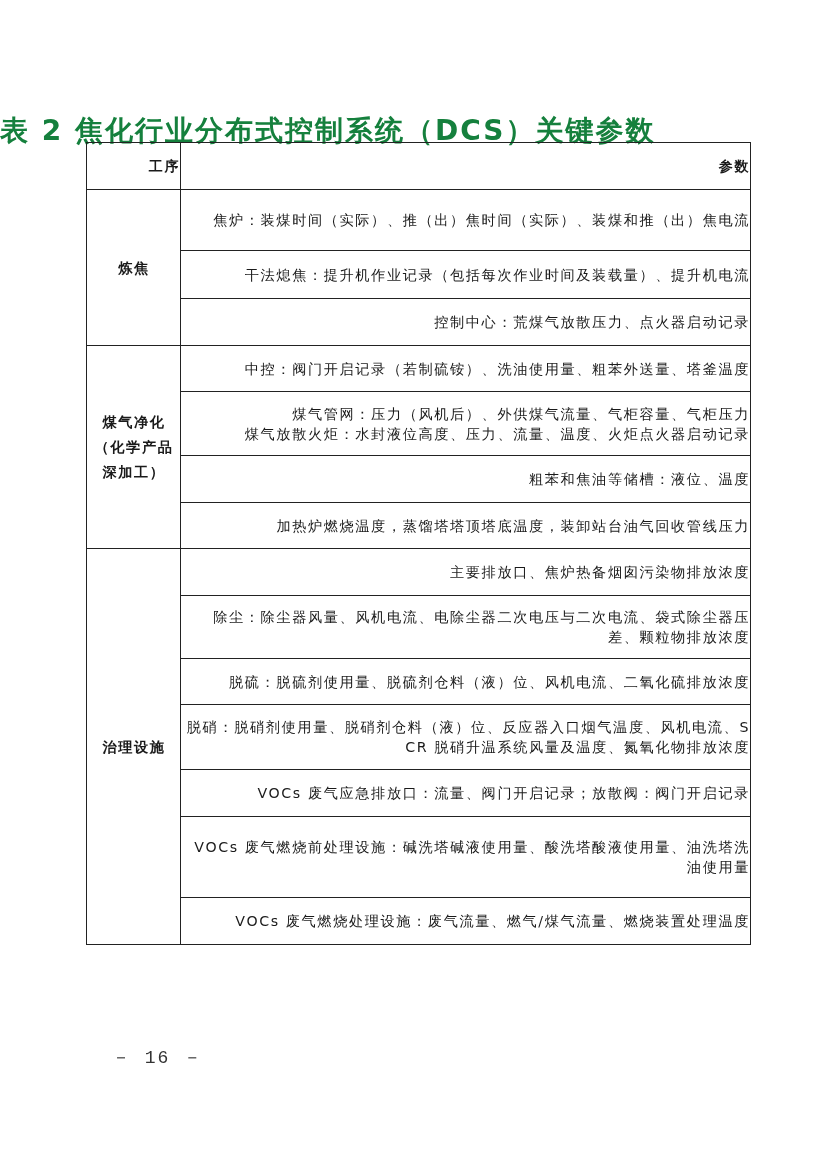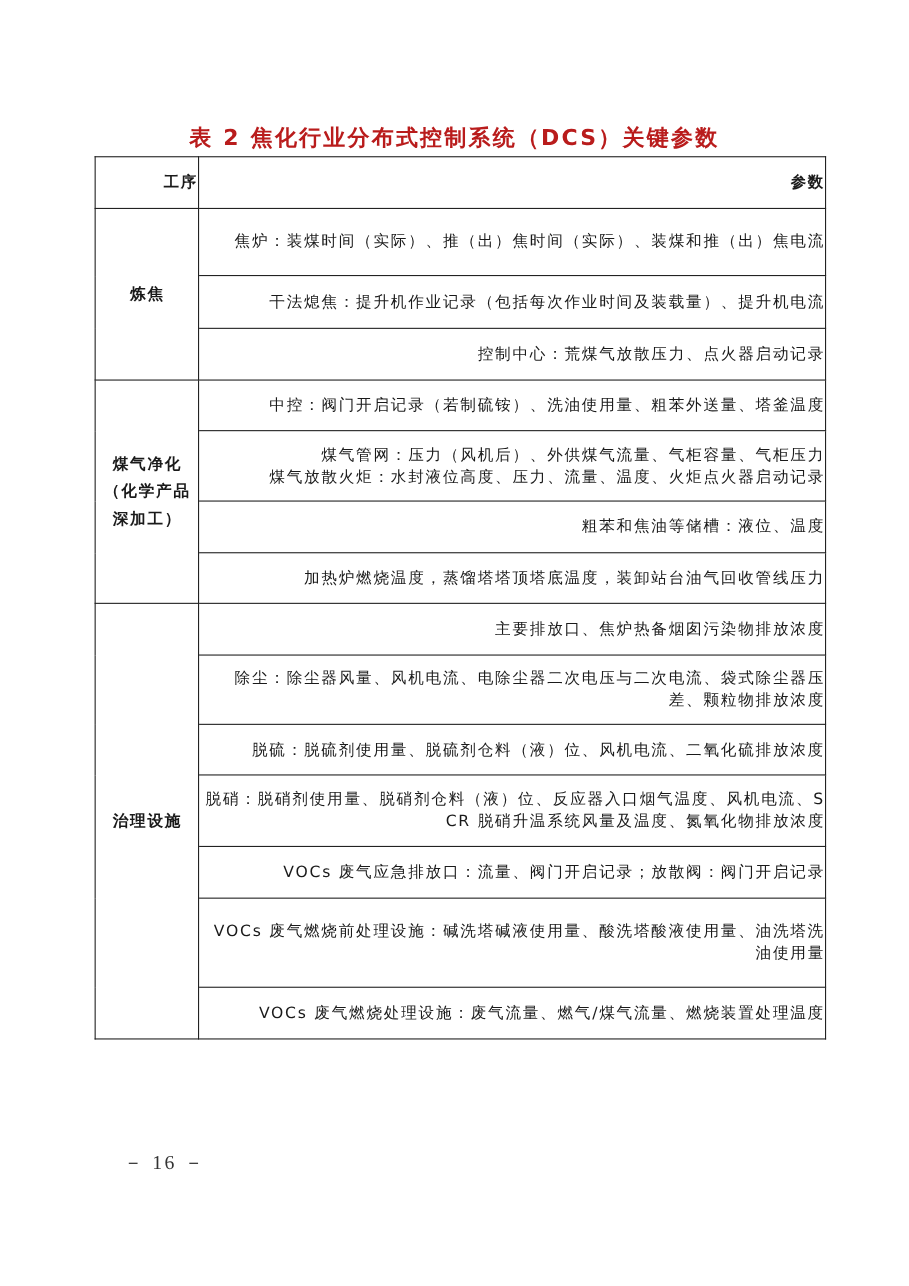--- a/index.html
+++ b/index.html
@@ -2,38 +2,38 @@
 <html><head>
 <meta charset="utf-8">
 <style>
   html, body { margin: 0; padding: 0; }
   body {
     width: 826px; height: 1169px; background: #ffffff; position: relative;
     font-family: "DejaVu Sans", "Liberation Sans", sans-serif; color: #1a1a1a;
     overflow: hidden;
   }
   .title {
-    position: absolute; left: 0; width: 826px; top: 112px; text-align: center;
-    font-size: 20px; font-weight: bold; letter-spacing: 2px; color: #b91c1c;
+    position: absolute; left: 0; width: 826px; top: 112px; text-align: left;
+    font-size: 28px; font-weight: bold; letter-spacing: 2px; color: #15803d;
   }
   table.dcs {
     position: absolute; left: 86px; top: 142px; width: 664px;
     border-collapse: collapse; table-layout: fixed;
     font-size: 14.2px; letter-spacing: 1.6px;
   }
   table.dcs td, table.dcs th {
     border: 1.3px solid #222; padding: 0 0 0 1px; vertical-align: middle;
     line-height: 20px;
   }
   table.dcs th { font-weight: bold; font-size: 14px; text-align: right; height: 46px; }
   td.proc { text-align: center; padding: 0 2px; font-weight: bold; }
   td.param { text-align: right; white-space: normal; word-break: break-all; }
   .footer {
     position: absolute; left: 112px; top: 1045px; font-size: 18px; color: #333;
-    font-family: Liberation Serif, serif; letter-spacing: 2px;
+    font-family: Liberation Mono, monospace; letter-spacing: 2px;
   }
 </style>
 </head>
 <body>
 
 <div class="title">表 2   焦化行业分布式控制系统（DCS）关键参数</div>
 
 <table class="dcs">
   <colgroup>
       <col style="width:94px">

